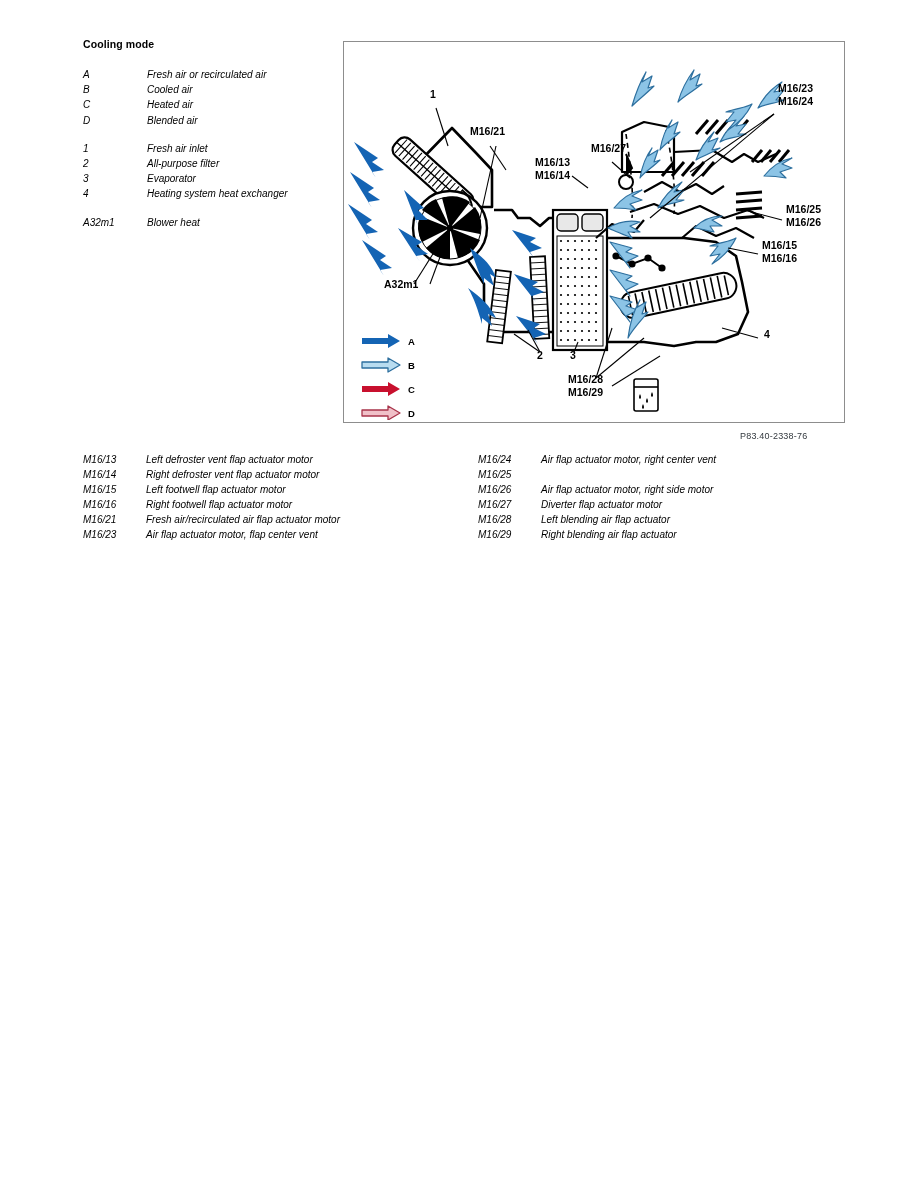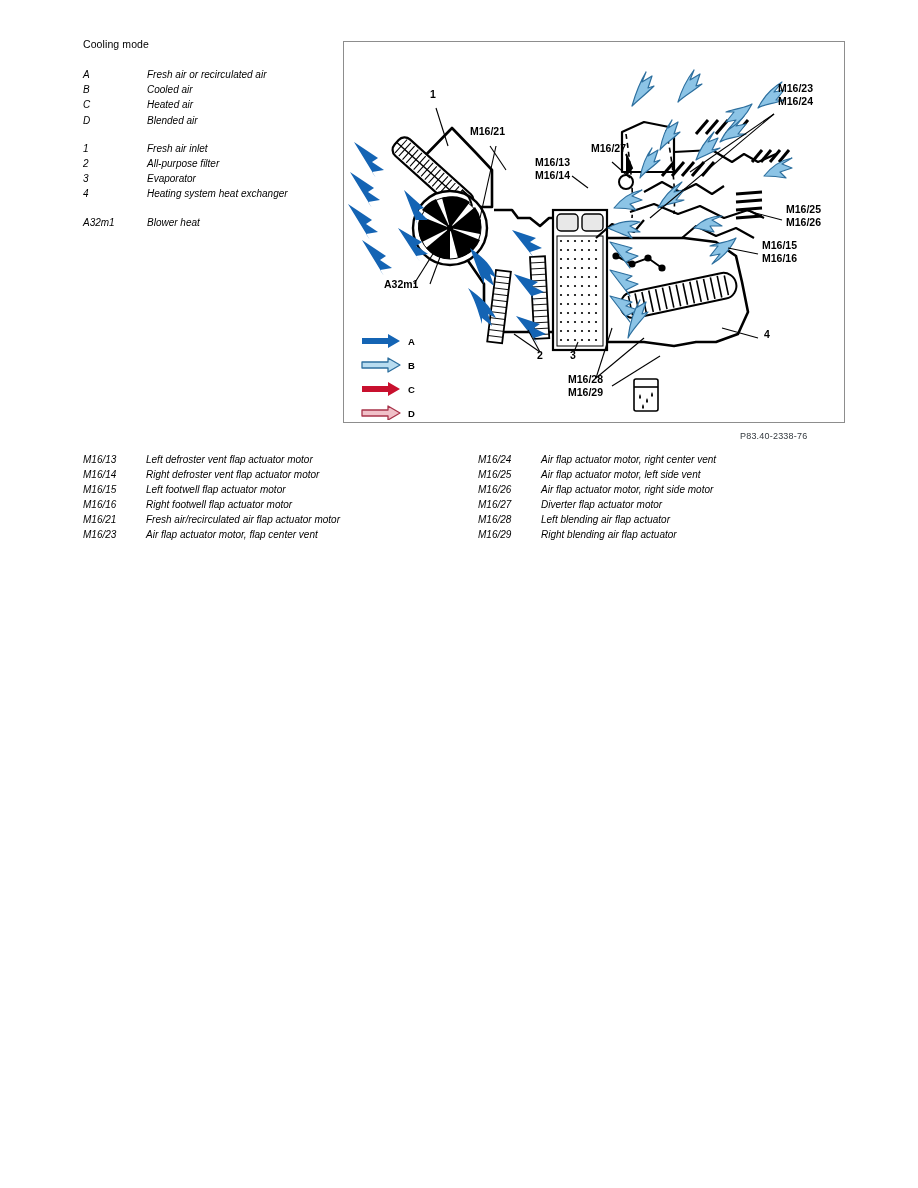--- a/index.html
+++ b/index.html
@@ -18,21 +18,21 @@
 
   
   #legend-block {
     position: absolute;
     left: 83px;
     top: 38px;
     width: 250px;
   }
   #legend-title {
     font-size: 10.5px;
-    font-weight: normal;
+    font-weight: bold;
     letter-spacing: 0.1px;
     margin-bottom: 17px;
   }
   .legend-group { margin-bottom: 13px; }
   .legend-row {
     display: flex;
     font-size: 10px;
     font-style: italic;
     line-height: 15.2px;
     white-space: nowrap;
@@ -559,21 +559,20 @@
     </div>
   </div>
 
   <div class="table-col">
     <div class="comp-row">
       <span class="comp-key">M16/24</span>
       <span class="comp-val">Air flap actuator motor, right center vent</span>
     </div>
     <div class="comp-row">
       <span class="comp-key">M16/25</span>
-      <span class="comp-val">Air flap actuator motor, left side vent</span>
     </div>
     <div class="comp-row">
       <span class="comp-key">M16/26</span>
       <span class="comp-val">Air flap actuator motor, right side motor</span>
     </div>
     <div class="comp-row">
       <span class="comp-key">M16/27</span>
       <span class="comp-val">Diverter flap actuator motor</span>
     </div>
     <div class="comp-row">

